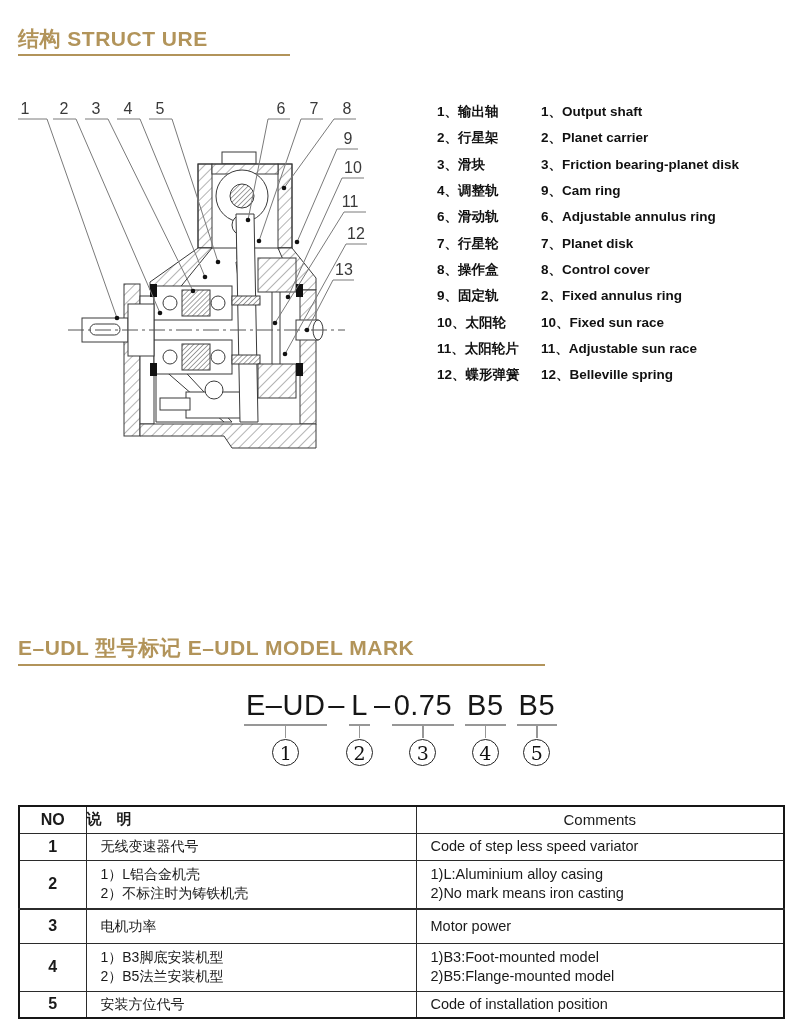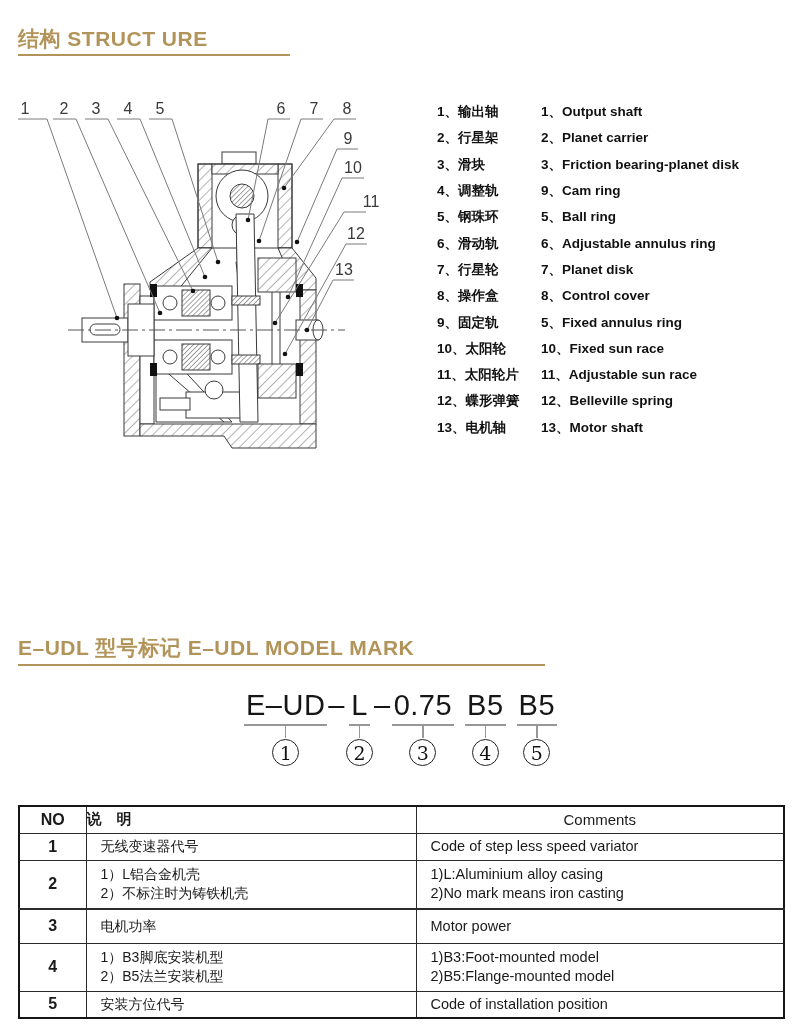--- a/index.html
+++ b/index.html
@@ -183,21 +183,21 @@
     <span class="co" style="left:11px;top:7px">1</span>
     <span class="co" style="left:50px;top:7px">2</span>
     <span class="co" style="left:82px;top:7px">3</span>
     <span class="co" style="left:114px;top:7px">4</span>
     <span class="co" style="left:146px;top:7px">5</span>
     <span class="co" style="left:267px;top:7px">6</span>
     <span class="co" style="left:300px;top:7px">7</span>
     <span class="co" style="left:333px;top:7px">8</span>
     <span class="co" style="left:334px;top:37px">9</span>
     <span class="co" style="left:339px;top:66px">10</span>
-    <span class="co" style="left:357px;top:100px">11</span>
+    <span class="co" style="left:336px;top:100px">11</span>
     <span class="co" style="left:342px;top:132px">12</span>
     <span class="co" style="left:330px;top:168px">13</span>
   </div>
 
   <div class="legend">
     <div class="legend-row">
         <span class="legend-cn">1、输出轴</span>
         <span class="legend-en">1、Output shaft</span>
       </div>
     <div class="legend-row">
@@ -206,54 +206,46 @@
       </div>
     <div class="legend-row">
         <span class="legend-cn">3、滑块</span>
         <span class="legend-en">3、Friction bearing-planet disk</span>
       </div>
     <div class="legend-row">
         <span class="legend-cn">4、调整轨</span>
         <span class="legend-en">9、Cam ring</span>
       </div>
     <div class="legend-row">
-        <span class="legend-cn">5、钢珠环</span>
-        <span class="legend-en">5、Ball ring</span>
-      </div>
-    <div class="legend-row">
         <span class="legend-cn">6、滑动轨</span>
         <span class="legend-en">6、Adjustable annulus ring</span>
       </div>
     <div class="legend-row">
         <span class="legend-cn">7、行星轮</span>
         <span class="legend-en">7、Planet disk</span>
       </div>
     <div class="legend-row">
         <span class="legend-cn">8、操作盒</span>
         <span class="legend-en">8、Control cover</span>
       </div>
     <div class="legend-row">
         <span class="legend-cn">9、固定轨</span>
-        <span class="legend-en">5、Fixed annulus ring</span>
+        <span class="legend-en">2、Fixed annulus ring</span>
       </div>
     <div class="legend-row">
         <span class="legend-cn">10、太阳轮</span>
         <span class="legend-en">10、Fixed sun race</span>
       </div>
     <div class="legend-row">
         <span class="legend-cn">11、太阳轮片</span>
         <span class="legend-en">11、Adjustable sun race</span>
       </div>
     <div class="legend-row">
         <span class="legend-cn">12、蝶形弹簧</span>
         <span class="legend-en">12、Belleville spring</span>
-      </div>
-    <div class="legend-row">
-        <span class="legend-cn">13、电机轴</span>
-        <span class="legend-en">13、Motor shaft</span>
       </div>
   </div>
 
   <div class="sec-heading h2">E–UDL 型号标记 E–UDL MODEL MARK</div>
   <div class="rule rule2"></div>
 
   <div class="code-block">
     <div class="seg part">
       <span class="code-text">E–UD</span>
       <div class="tick"></div>

